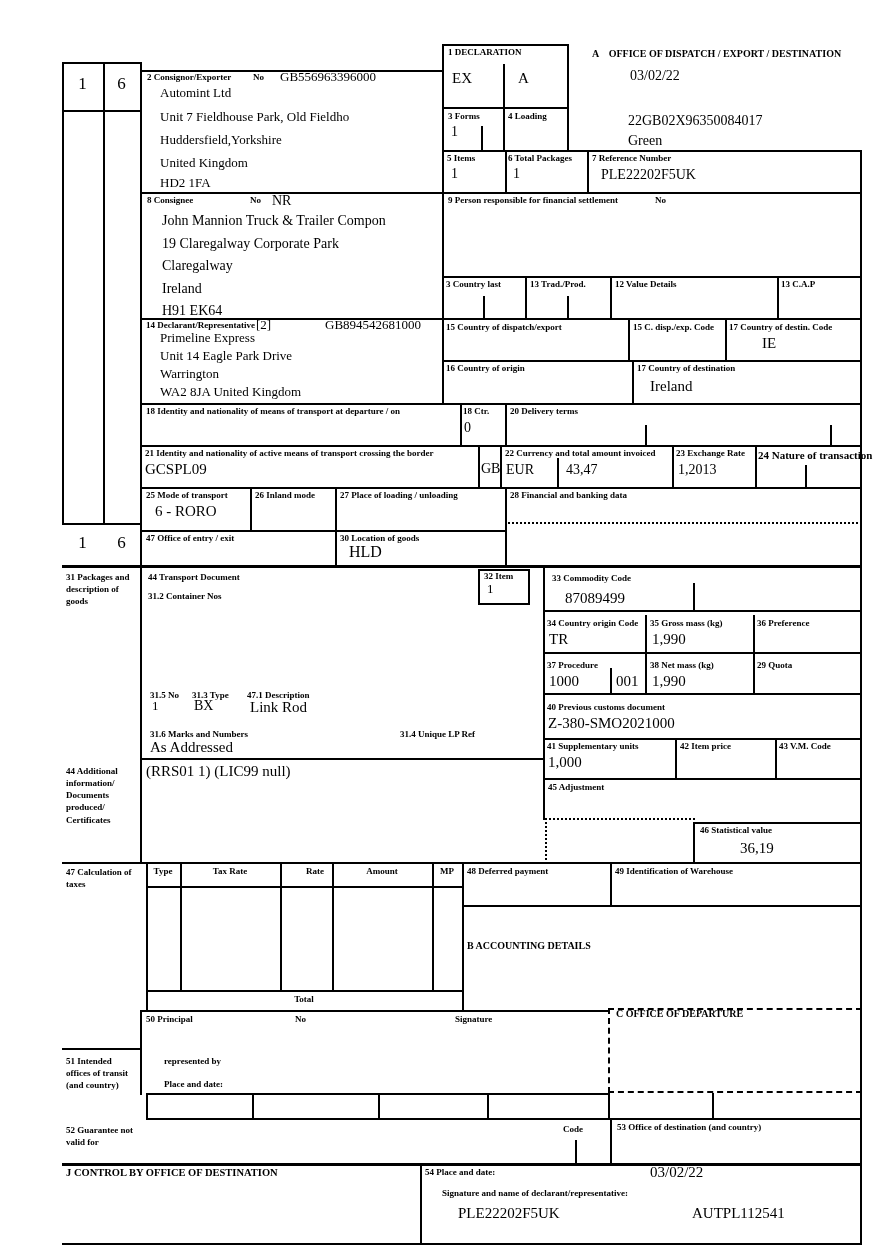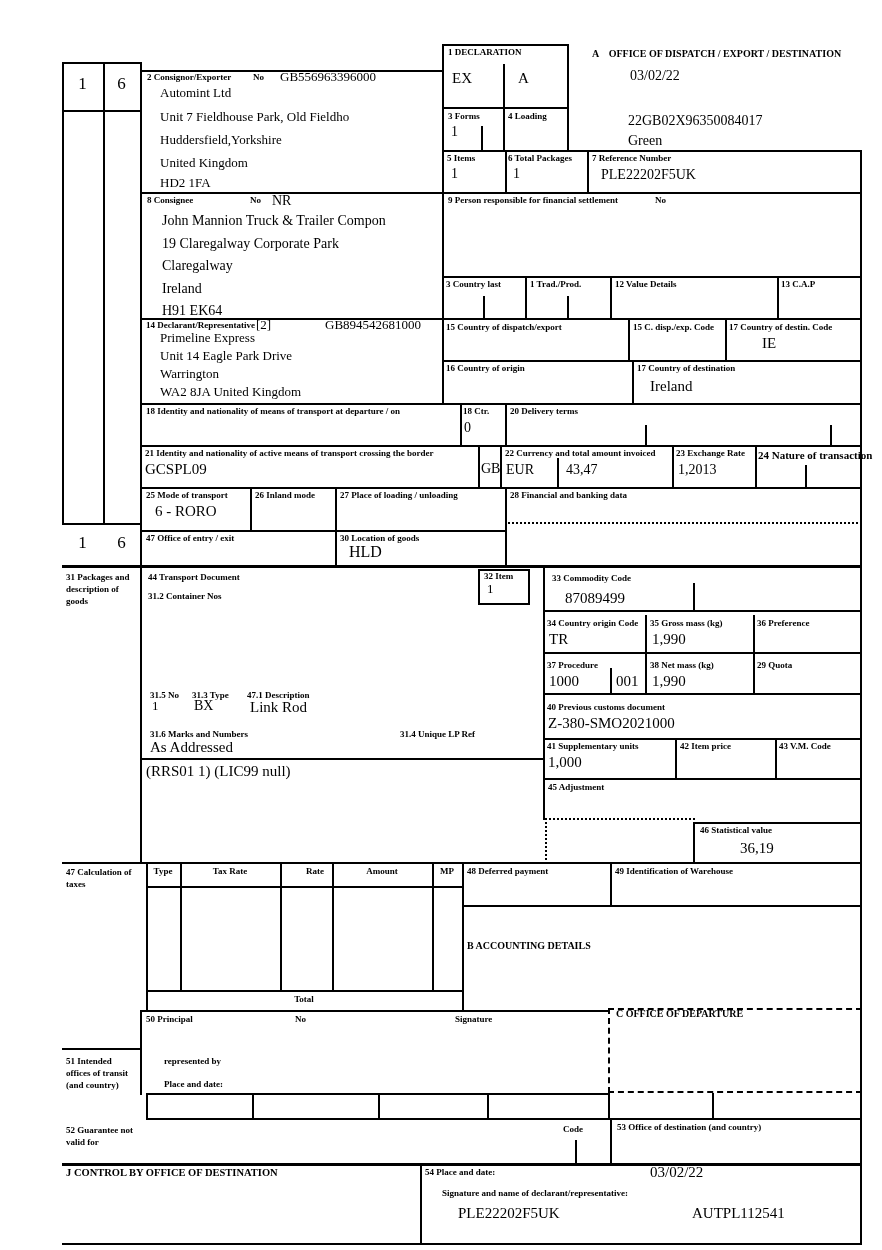--- a/index.html
+++ b/index.html
@@ -70,21 +70,21 @@
   <div class="t v14" style="left:272px;top:193px">NR</div>
   <div class="t v14" style="left:162px;top:213px">John Mannion Truck &amp; Trailer Compon</div>
   <div class="t v14" style="left:162px;top:236px">19 Claregalway Corporate Park</div>
   <div class="t v14" style="left:162px;top:258px">Claregalway</div>
   <div class="t v14" style="left:162px;top:281px">Ireland</div>
   <div class="t v14" style="left:162px;top:303px">H91 EK64</div>
 
   <div class="t lbl" style="left:448px;top:195px">9 Person responsible for financial settlement</div>
   <div class="t lbl" style="left:655px;top:195px">No</div>
   <div class="t lbl" style="left:446px;top:279px">3 Country last</div>
-  <div class="t lbl" style="left:530px;top:279px">1 Trad./Prod.</div>
+  <div class="t lbl" style="left:530px;top:279px">13 Trad./Prod.</div>
   <div class="t lbl" style="left:615px;top:279px">12 Value Details</div>
   <div class="t lbl" style="left:781px;top:279px">13 C.A.P</div>
 
   <div class="t lbl" style="left:146px;top:320px">14 Declarant/Representative</div>
   <div class="t v13" style="left:256px;top:318px">[2]</div>
   <div class="t v13" style="left:325px;top:318px">GB894542681000</div>
   <div class="t v13" style="left:160px;top:331px">Primeline Express</div>
   <div class="t v13" style="left:160px;top:349px">Unit 14 Eagle Park Drive</div>
   <div class="t v13" style="left:160px;top:367px">Warrington</div>
   <div class="t v13" style="left:160px;top:385px">WA2 8JA United Kingdom</div>
@@ -153,20 +153,21 @@
   <div class="t v15" style="left:150px;top:739px">As Addressed</div>
   <div class="t lbl" style="left:400px;top:729px">31.4 Unique LP Ref</div>
 
   <div class="t lbl" style="left:547px;top:702px">40 Previous customs document</div>
   <div class="t v15" style="left:548px;top:715px">Z-380-SMO2021000</div>
   <div class="t lbl" style="left:547px;top:741px">41 Supplementary units</div>
   <div class="t v15" style="left:548px;top:754px">1,000</div>
   <div class="t lbl" style="left:680px;top:741px">42 Item price</div>
   <div class="t lbl" style="left:779px;top:741px">43 V.M. Code</div>
 
+  <div class="t lbl wrap" style="left:66px;top:765px;width:74px">44 Additional information/ Documents produced/ Certificates</div>
   <div class="t v15" style="left:146px;top:763px">(RRS01 1) (LIC99 null)</div>
 
   <div class="t lbl" style="left:548px;top:782px">45 Adjustment</div>
   <div class="t lbl" style="left:700px;top:825px">46 Statistical value</div>
   <div class="t v15" style="left:740px;top:840px">36,19</div>
 
   <div class="t lbl wrap" style="left:66px;top:866px;width:76px">47 Calculation of taxes</div>
   <div class="t lbl ctr" style="left:146px;top:866px;width:34px">Type</div>
   <div class="t lbl ctr" style="left:180px;top:866px;width:100px">Tax Rate</div>
   <div class="t lbl rgt" style="left:280px;top:866px;width:44px">Rate</div>

